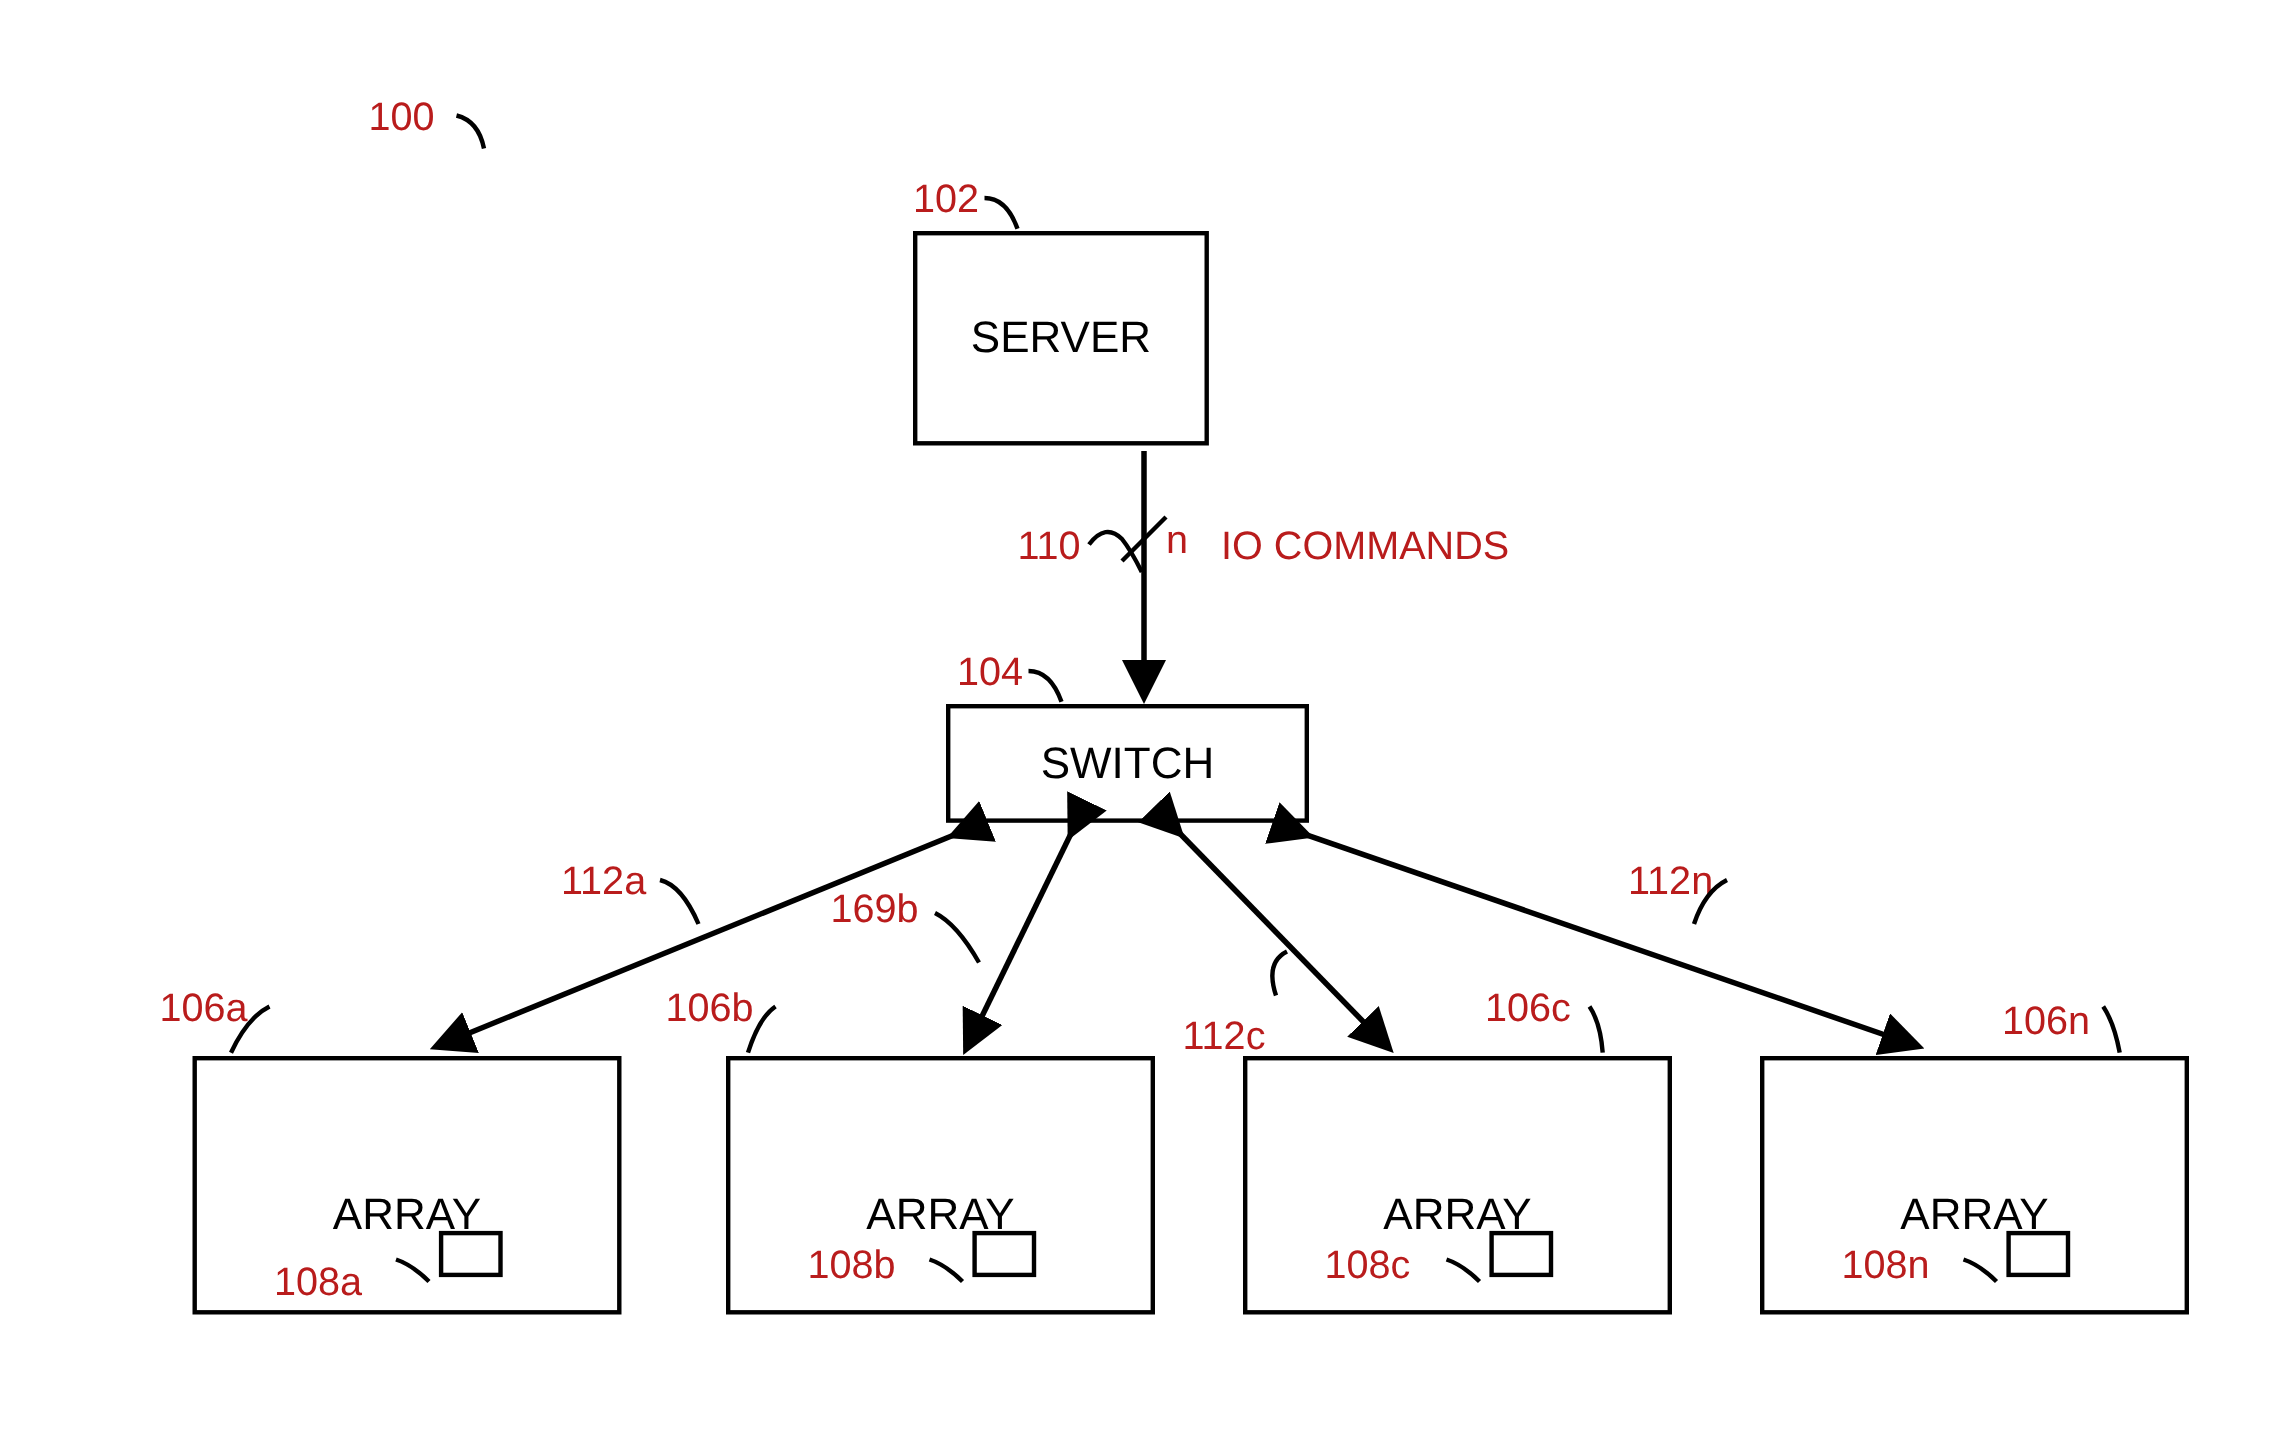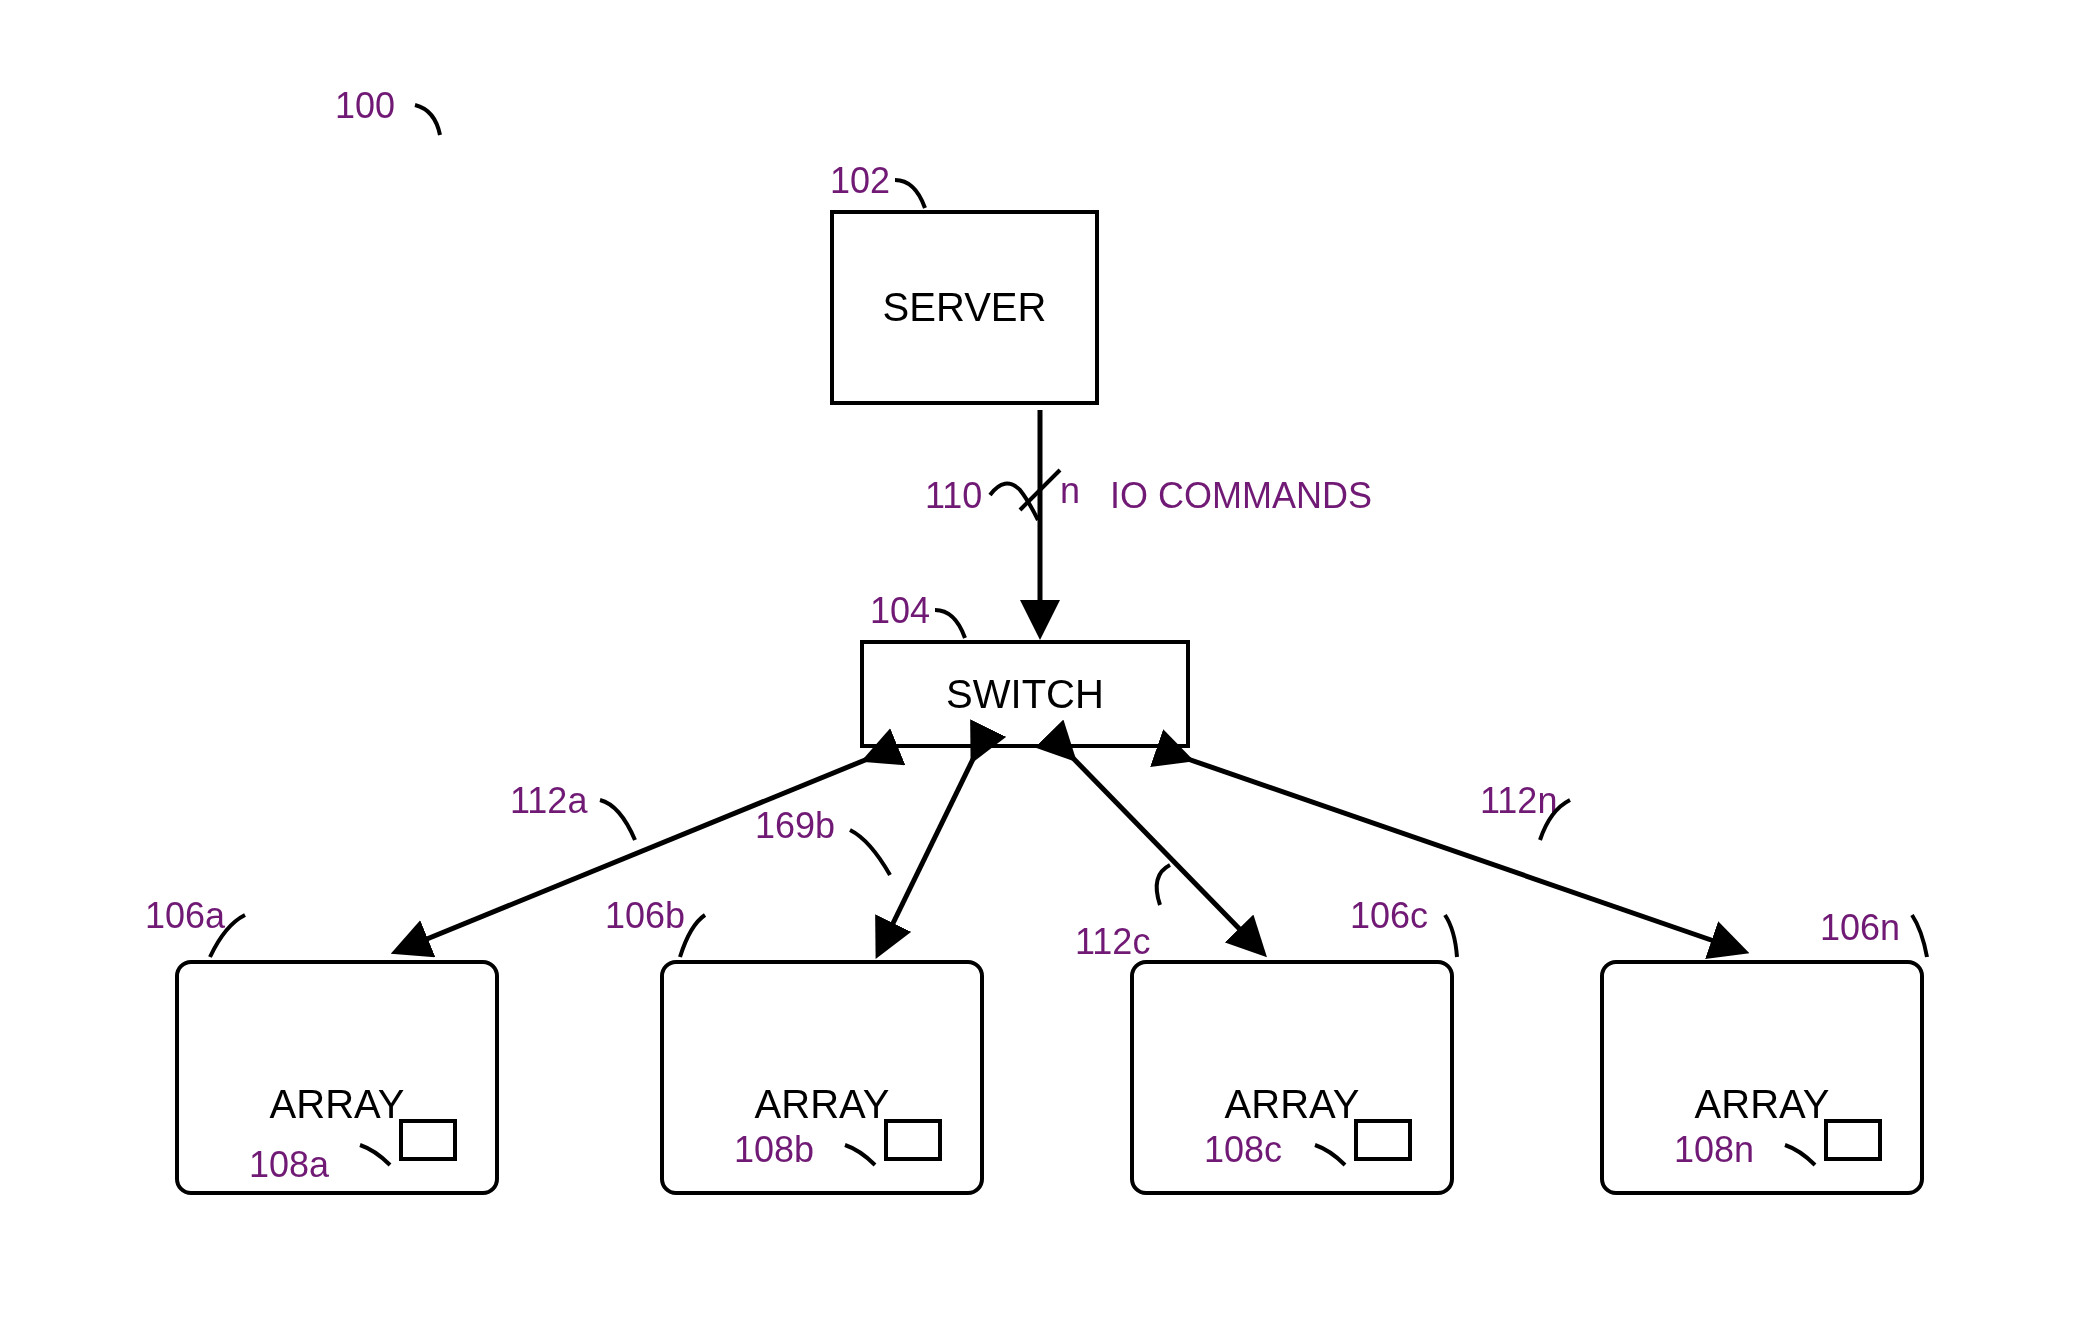--- a/index.html
+++ b/index.html
@@ -6,44 +6,43 @@
     body {
       background: white;
       font-family: Arial, Helvetica, sans-serif;
       width: 2074px;
       height: 1319px;
       position: relative;
     }
     .label {
       position: absolute;
       font-size: 36px;
-      color: #701a75;
+      color: #b91c1c;
     }
     .box {
       position: absolute;
       border: 4px solid black;
       background: white;
       display: flex;
       align-items: center;
       justify-content: center;
       font-size: 40px;
       font-weight: normal;
       color: black;
     }
     .small-box {
       border: 4px solid black;
       width: 58px;
       height: 42px;
       position: absolute;
     }
     .array-box {
-      width: 324px;
+      width: 390px;
       height: 235px;
       padding-top: 54px;
-      border-radius: 16px;
     }
     .array-label {
       font-size: 40px;
     }
     svg {
       position: absolute;
       top: 0;
       left: 0;
       width: 2074px;
       height: 1319px;

